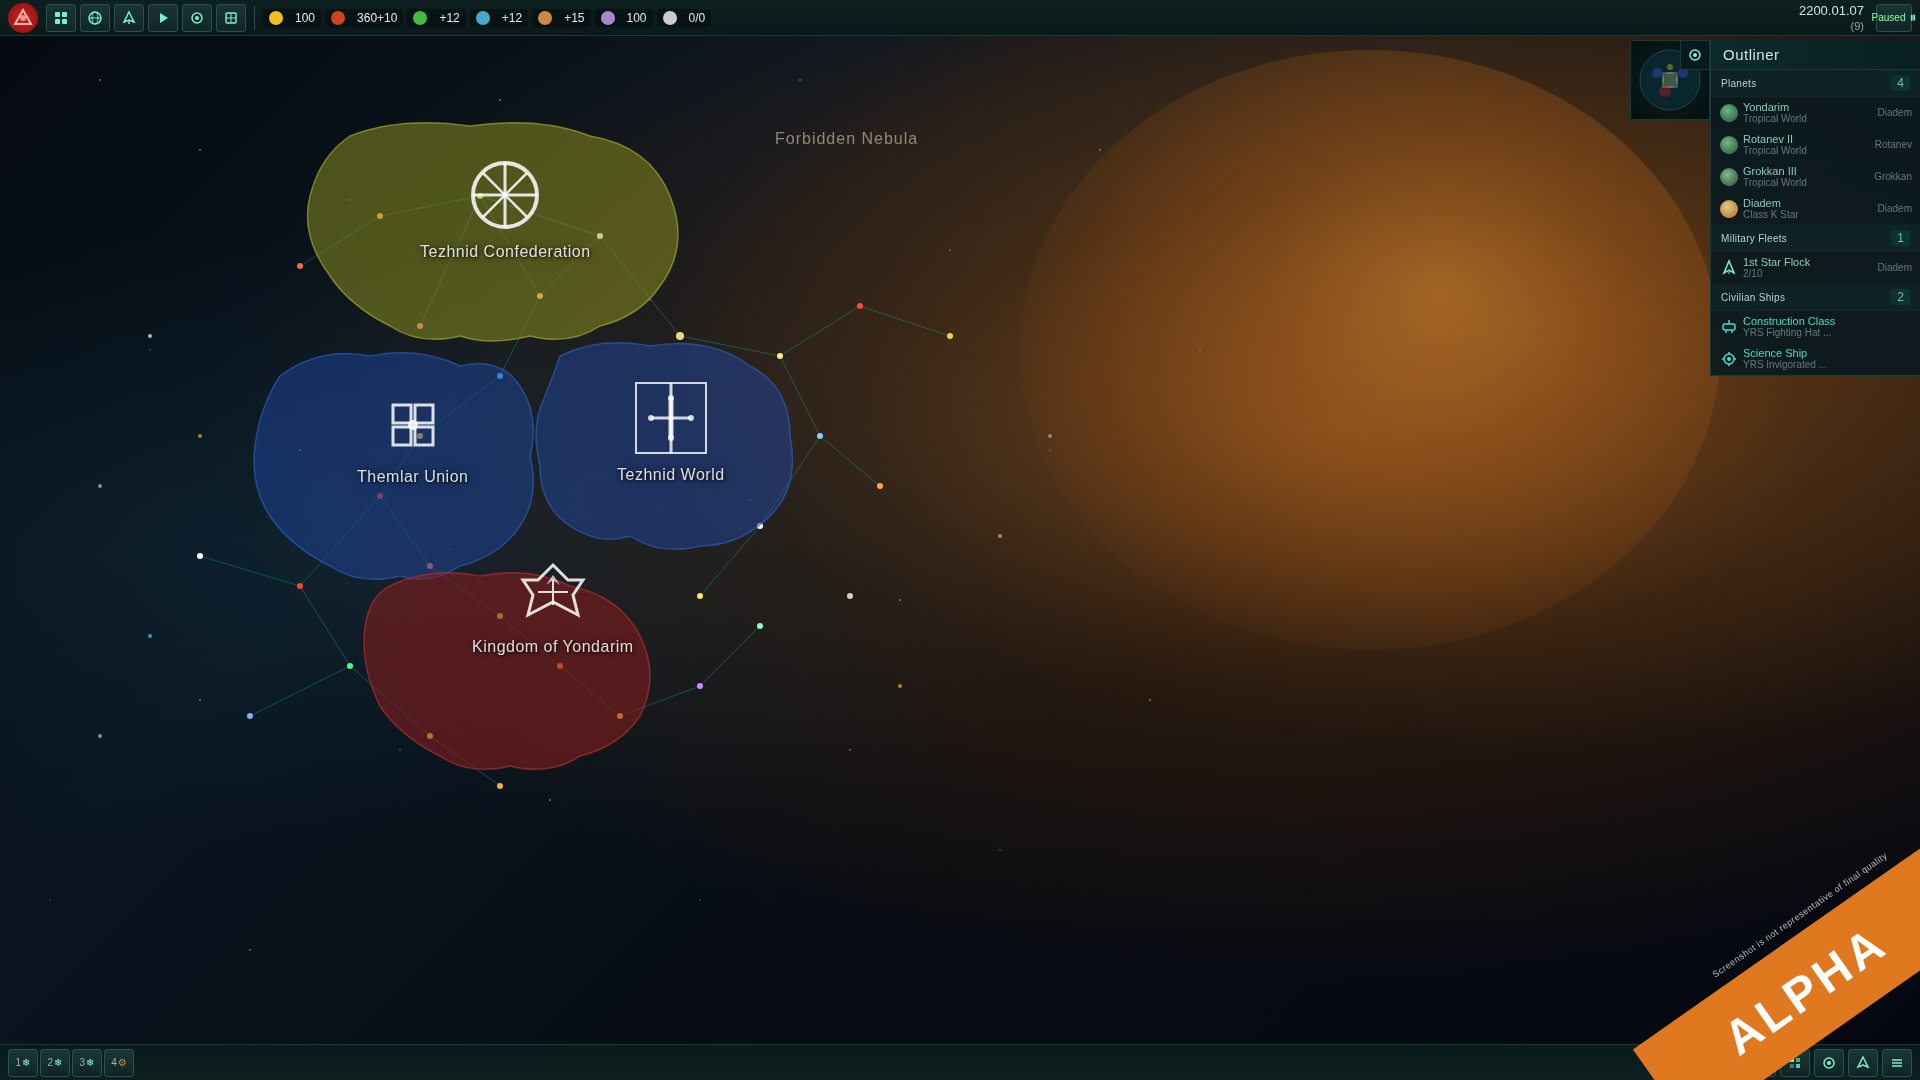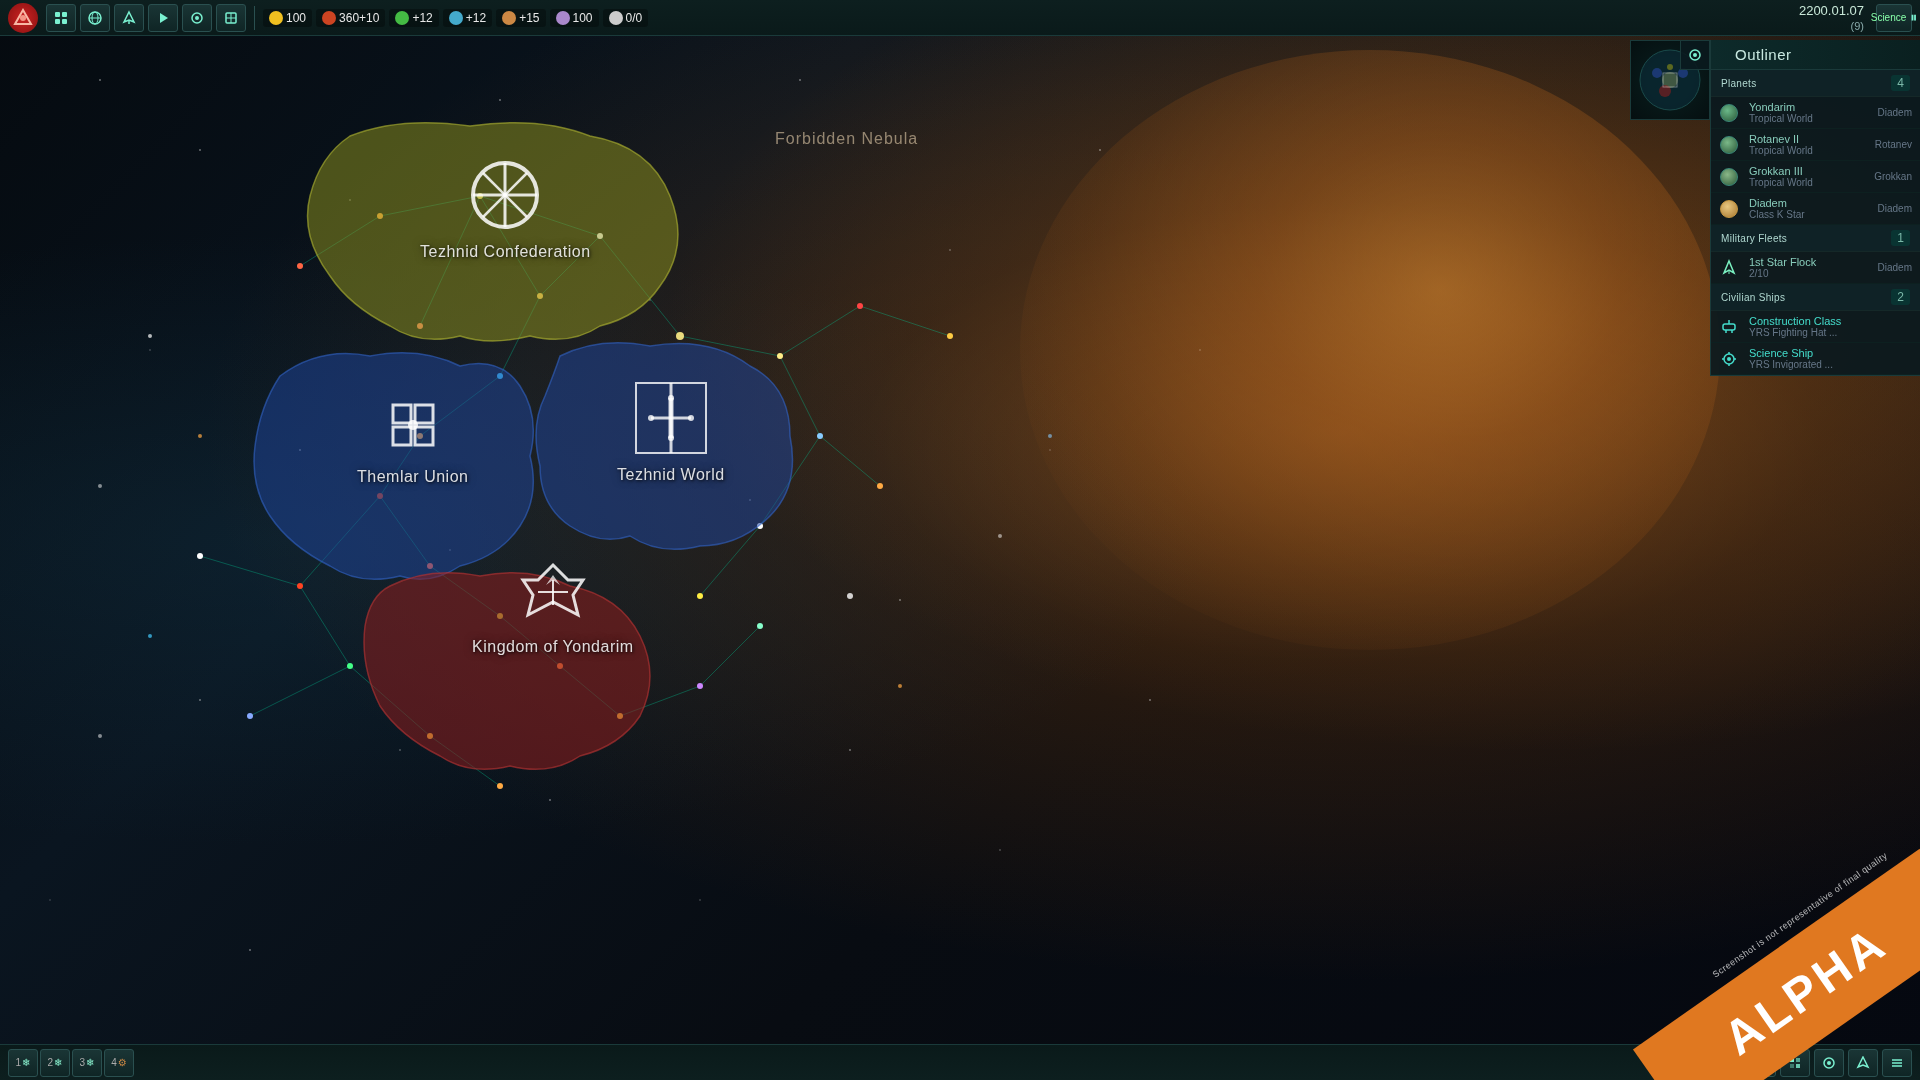--- a/index.html
+++ b/index.html
@@ -110,21 +110,21 @@
     .topbar-sep {
       width: 1px;
       height: 24px;
       background: #2a5050;
       margin: 0 4px;
     }
 
     .topbar-resource {
       display: flex;
       align-items: center;
-      gap: 3px;
+      gap: 12px;
       padding: 2px 6px;
       background: rgba(0,0,0,0.3);
       border-radius: 3px;
       font-size: 12px;
       color: #e8e8e8;
     }
 
     .res-icon {
       width: 14px;
       height: 14px;
@@ -162,21 +162,21 @@
       right: 0;
       width: 210px;
       background: rgba(10, 25, 30, 0.92);
       border-left: 1px solid #1a3a3a;
       border-bottom: 1px solid #1a3a3a;
       z-index: 100;
     }
 
     .outliner-title {
       background: linear-gradient(to right, #0d2a2a, #0a2020);
-      padding: 6px 24px;
+      padding: 6px 12px;
       font-size: 15px;
       color: #c8e8e0;
       border-bottom: 1px solid #1a3a3a;
       letter-spacing: 0.5px;
     }
 
     .outliner-section-header {
       display: flex;
       align-items: center;
       justify-content: space-between;
@@ -197,21 +197,21 @@
       color: #7ab8a8;
       background: rgba(0,80,70,0.4);
       padding: 1px 6px;
       border-radius: 3px;
     }
 
     .outliner-item {
       display: flex;
       align-items: center;
       padding: 4px 8px;
-      gap: 10px;
+      gap: 4px;
       cursor: pointer;
       border-bottom: 1px solid #0d2020;
     }
 
     .outliner-item-icon {
       width: 20px;
       height: 20px;
       flex-shrink: 0;
       display: flex;
       align-items: center;
@@ -621,21 +621,21 @@
     <span>0/0</span>
   </div>
 
   <div class="spacer"></div>
 
   <div class="topbar-datetime">
     <div style="font-size:13px; color:#c8e8d8;">2200.01.07</div>
     <div style="font-size:11px; color:#88aaaa; display:inline;">(9)</div>
   </div>
   <div class="pause-btn">
-    <span style="font-size:10px; color:#88ffaa; margin-right:4px;">Science</span>
+    <span style="font-size:10px; color:#88ffaa; margin-right:4px;">Paused</span>
     ⏸
   </div>
 </div>
 
 <div id="minimap">
   <svg width="70" height="70" viewBox="0 0 70 70">
     <circle cx="35" cy="35" r="30" fill="rgba(10,40,50,0.8)" stroke="#1a4a4a" stroke-width="1"></circle>
     <circle cx="35" cy="35" r="8" fill="rgba(100,120,80,0.6)"></circle>
     <circle cx="22" cy="28" r="5" fill="rgba(40,70,160,0.6)"></circle>
     <circle cx="48" cy="28" r="5" fill="rgba(40,70,160,0.6)"></circle>

